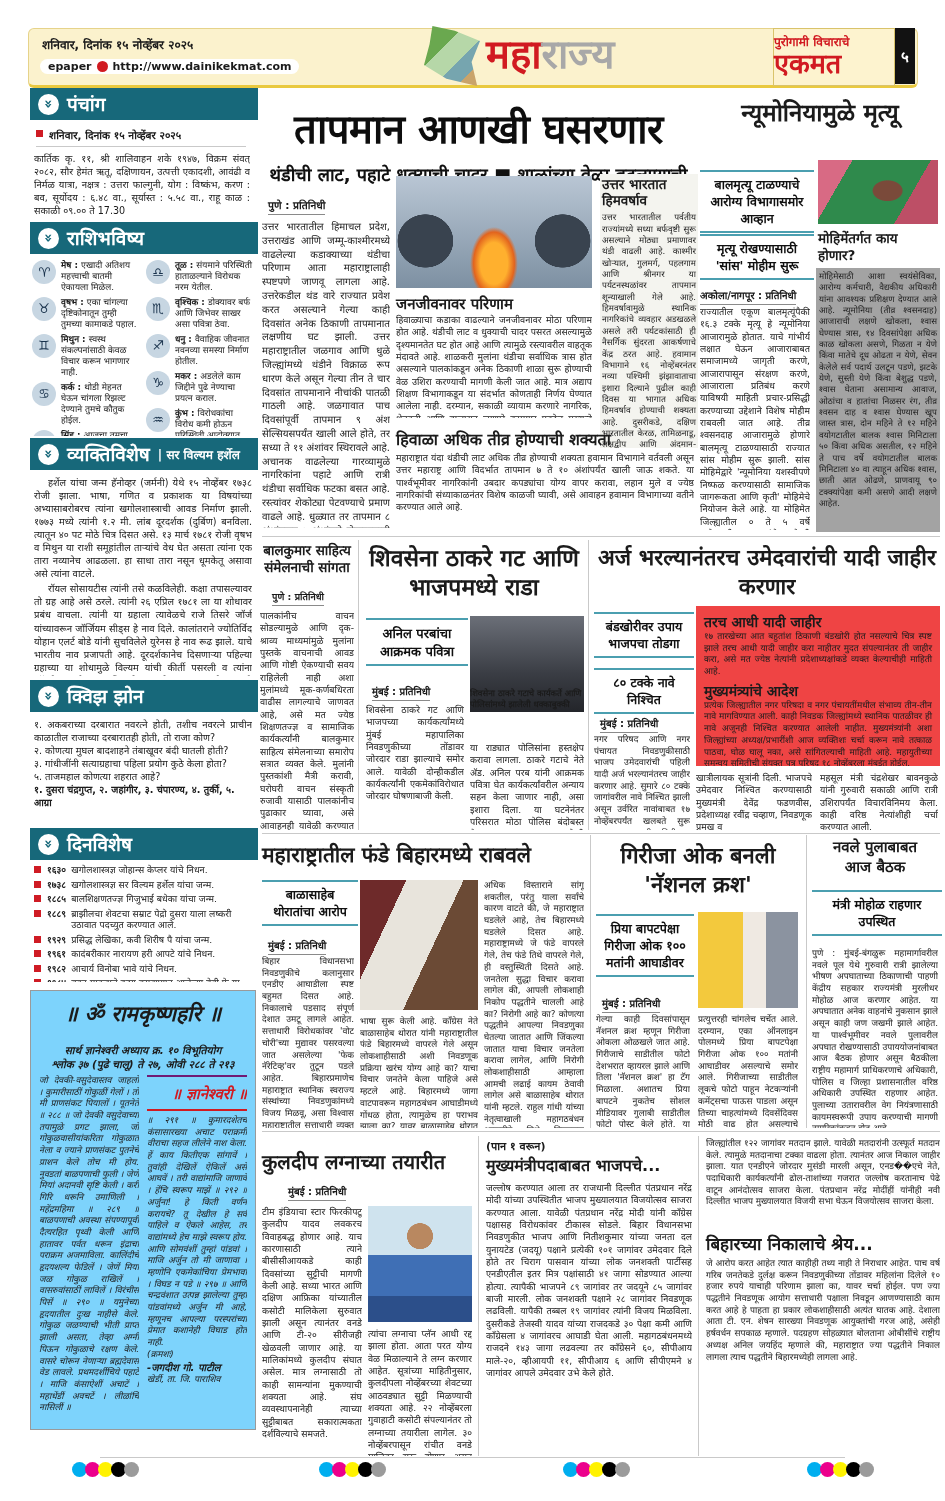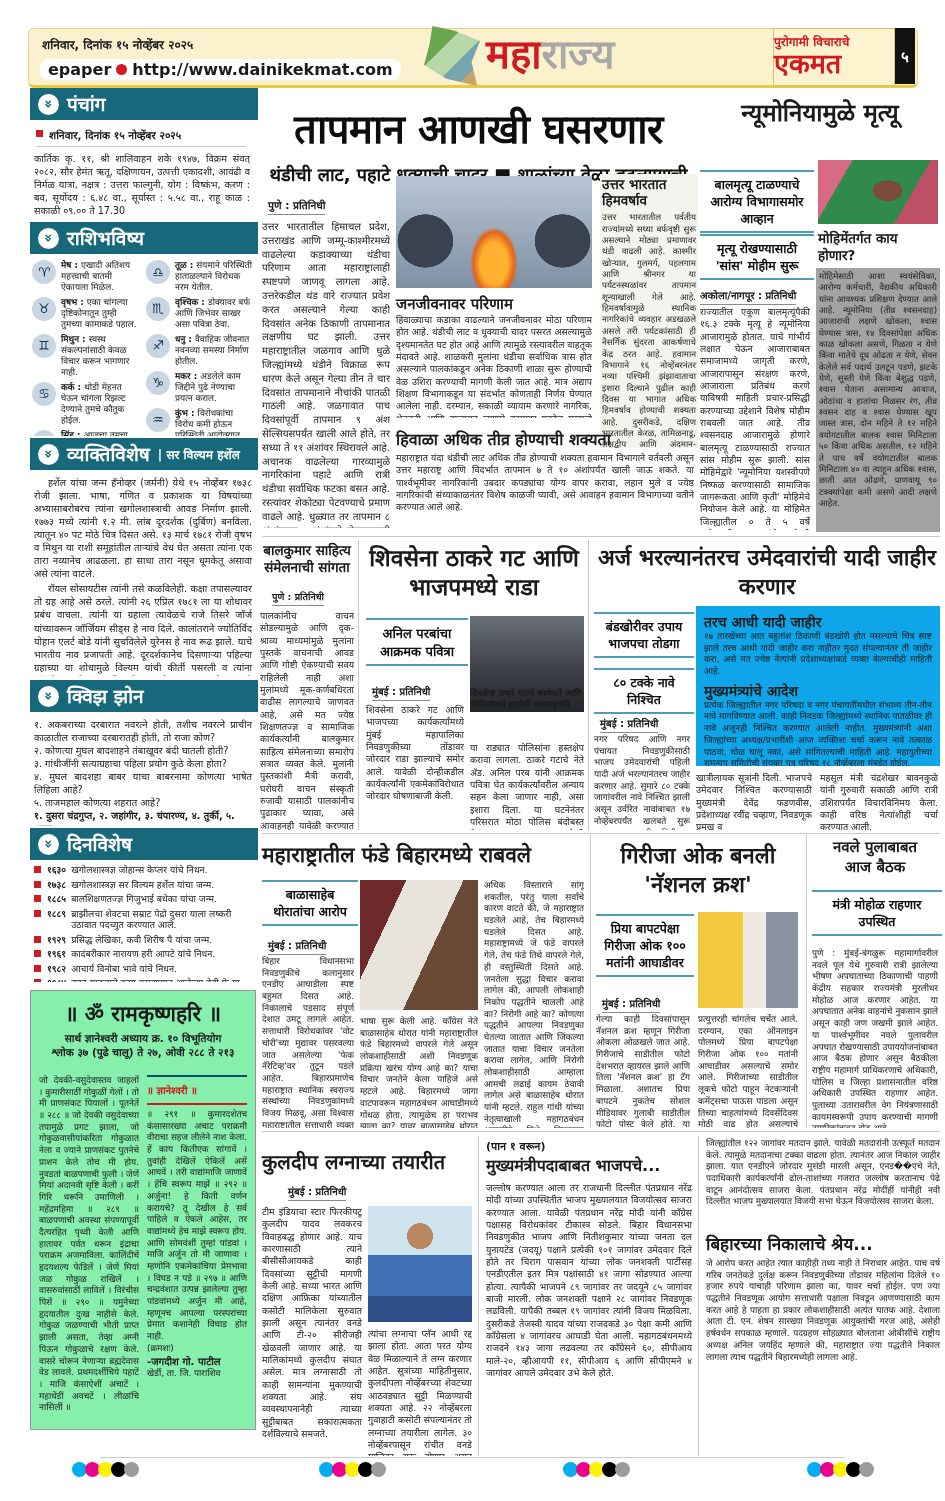--- a/index.html
+++ b/index.html
@@ -14,21 +14,21 @@
   .f88{font-size:8.8px;line-height:1.33;}
   .f9{font-size:9.2px;line-height:1.34;}
   .f96{font-size:9.6px;line-height:1.36;}
   .f10{font-size:10px;line-height:1.38;}
   .hr{background:#c9c9c9;height:1px;}
   .vr{background:#c9c9c9;width:1px;}
   
   .strip{background:#fbf2cd;border:1px solid #e6d38a;border-bottom:3px solid #e9c93f;border-radius:6px;}
   .masthead-red{color:#d11a21;}
   .masthead-gray{color:#a8a8a8;}
-  .epill{background:#fff;border-radius:9px;padding:1px 8px;display:inline-flex;align-items:center;gap:5px;font-size:16px;font-weight:bold;}
+  .epill{background:#fff;border-radius:9px;padding:1px 8px;display:inline-flex;align-items:center;gap:5px;font-size:11px;font-weight:bold;}
   .edot{width:11px;height:11px;border-radius:50%;background:#d11a21;display:inline-block;}
   .ekmat{background:#fdf3cf;border:1px solid #d9c36a;text-align:left;}
   .pgno{background:#121212;color:#fff;display:flex;align-items:center;justify-content:center;font-weight:bold;font-size:15px;}
   .mapg{clip-path:polygon(15% 0,55% 8%,100% 25%,85% 60%,95% 100%,40% 88%,0 65%,10% 30%);
         background:linear-gradient(135deg,#6aa84f 0 35%,#b6d7a8 35% 60%,#76a5af 60% 80%,#c9a36a 80%);}
   
   .sec-head{background:#17687a;color:#fff;display:flex;align-items:center;gap:8px;padding:0 8px;font-weight:bold;font-size:19px;height:32px;}
   .circ{width:21px;height:21px;min-width:21px;border-radius:50%;background:#fff;color:#17687a;display:flex;align-items:center;justify-content:center;}
   .chev{display:inline-block;transform:rotate(90deg);font-size:14px;line-height:1;}
   .sec-sub{font-size:12px;font-weight:bold;}
@@ -40,39 +40,39 @@
   .ztxt{font-size:8.8px;line-height:1.25;}
   .zname{font-weight:bold;}
   .zname::after{content:" : ";}
   .din-row{display:flex;align-items:flex-start;margin-bottom:3px;font-size:9.2px;line-height:1.25;}
   .yr{font-weight:bold;margin-right:5px;}
   
   .h-main{font-size:40px;font-weight:bold;letter-spacing:-0.5px;color:#0d0d0d;white-space:nowrap;}
   .h-sub{font-size:18px;font-weight:bold;color:#101010;}
   .byline{font-weight:bold;font-size:10.5px;border-bottom:1px solid #8a8a8a;padding-bottom:2px;width:fit-content;}
   .rules{border-top:2px solid #4b9fb0;border-bottom:2px solid #4b9fb0;padding:4px 2px;text-align:center;font-weight:bold;color:#101010;}
-  .graybox{background:#0ea5e9;}
+  .graybox{background:#ef4444;}
   .railbox{background:#a3a3a3;}
   .caption{font-size:8.4px;font-weight:bold;line-height:1.3;}
   
   .ph{background:#888;}
   .ph-fire{background:radial-gradient(ellipse 34px 52px at 50% 78%,#ffb02e 0 40%,#e2641e 60%,rgba(0,0,0,0) 70%),
             radial-gradient(ellipse 46px 44px at 15% 58%,#39434f 0 60%,rgba(0,0,0,0) 61%),
             radial-gradient(ellipse 46px 44px at 85% 58%,#39434f 0 60%,rgba(0,0,0,0) 61%),
             linear-gradient(180deg,#b9c6d4,#7d90a2);}
   .ph-baby{background:radial-gradient(ellipse 26px 18px at 58% 48%,#7a4a3a 0 55%,rgba(0,0,0,0) 60%),
            linear-gradient(120deg,#d86a84 0 22%,#2f8a4c 22% 72%,#bd4f66 72%);}
   .ph-crowd{background:linear-gradient(180deg,#6b6f78,#3a3d44 60%,#23252a);}
   .ph-thorat{background:linear-gradient(115deg,#6e2a2a 0 26%,#e8e4dc 26% 58%,#6b4a35 58%);}
   .ph-girija{background:linear-gradient(90deg,#f3c93d 0 45%,#efe9e2 45% 68%,#8b93a0 68%);}
   .ph-kuldeep{background:radial-gradient(ellipse 22px 22px at 50% 26%,#b98860 0 58%,rgba(0,0,0,0) 60%),
               linear-gradient(180deg,#cfe3ee 0 42%,#3f6fb5 42% 78%,#2c4f8a 78%);}
   
-  .rambox{border:1.5px solid #9a9a9a;background:#86efac;}
-  .dny{color:#d11a21;font-weight:bold;border-top:2px solid #0c4a6e;border-bottom:2px solid #d11a21;text-align:left;font-size:10px;padding:6px 0;}
+  .rambox{border:1.5px solid #9a9a9a;background:#7dd3fc;font-style:italic;}
+  .dny{color:#d11a21;font-weight:bold;border-top:2px solid #701a75;border-bottom:2px solid #d11a21;text-align:right;font-size:15px;padding:6px 0;}
   
   .dot{width:15px;height:15px;border-radius:50%;display:inline-block;margin-right:-2px;}
 </style>
 </head>
 <body>
 
 <div class="page">
 
   <div class="abs strip" style="left:28px;top:28px;width:888px;height:56px;"></div>
   <div class="abs b" style="left:42px;top:36px;font-size:12px;">शनिवार, दिनांक १५ नोव्हेंबर २०२५</div>
@@ -174,21 +174,20 @@
   <div class="abs sec-head" style="left:30px;top:680px;width:212px;">
     <span class="circ">
         <b class="chev">»</b>
       </span>
     <span>क्विझ झोन</span>
   </div>
   <div class="abs clip f96" style="left:34px;top:718px;width:218px;height:108px;">
     <div class="j">१. अकबराच्या दरबारात नवरत्ने होती, तशीच नवरत्ने प्राचीन काळातील राजाच्या दरबारातही होती, तो राजा कोण?</div>
     <div class="j">२. कोणत्या मुघल बादशाहने तंबाखूवर बंदी घातली होती?</div>
     <div class="j">३. गांधीजींनी सत्याग्रहाचा पहिला प्रयोग कुठे केला होता?</div>
-    <div class="j">४. मुघल बादशहा बाबर याचा बाबरनामा कोणत्या भाषेत लिहिला आहे?</div>
     <div class="j">५. ताजमहाल कोणत्या शहरात आहे?</div>
     <div class="b">१. दुसरा चंद्रगुप्त, २. जहांगीर, ३. चंपारण्य, ४. तुर्की, ५. आग्रा</div>
   </div>
 
   <div class="abs sec-head" style="left:30px;top:828px;width:212px;">
     <span class="circ">
         <b class="chev">»</b>
       </span>
     <span>दिनविशेष</span>
   </div>
@@ -230,21 +229,21 @@
       </div>
     <div class="din-row">
         <span class="sqr"></span>
         <span class="yr">१९८४</span>
         <span>बबून माकडाचे हृदय बसवण्यात आलेल्या बेबी फे या नवजात अर्भकाचे एक महिन्यानंतर निधन.</span>
       </div>
   </div>
 
   <div class="abs rambox" style="left:30px;top:990px;width:224px;height:438px;">
     <div class="ctr b" style="font-size:21px;margin-top:8px;">॥ ॐ रामकृष्णहरि ॥</div>
-    <div class="ctr b" style="font-size:10.5px;margin-top:4px;">सार्थ ज्ञानेश्वरी अध्याय क्र. १० विभूतियोग</div>
+    <div class="ctr b" style="font-size:10.5px;margin-top:16px;">सार्थ ज्ञानेश्वरी अध्याय क्र. १० विभूतियोग</div>
     <div class="ctr b" style="font-size:10.5px;">श्लोक ३७ (पुढे चालू) ते २७, ओवी २८८ ते २१३</div>
     <div class="abs clip j f88" style="left:8px;top:84px;width:100px;height:340px;">जो देवकी-वसुदेवास्तव जाहलों । कुमारीसाठीं गोकुळीं गेलों । तो मी प्राणसंकट पियालों । पूतनेतें ॥ २८८ ॥ जो देवकी वसुदेवाच्या तपामुळे प्रगट झाला, जो गोकुळवासीयांकरिता गोकुळात नेला व ज्याने प्राणसंकट पुतनेचे प्राशन केले तोच मी होय. नुवडतां बाळपणाची फुली । जेणें मियां अदानवी सृष्टि केली । करीं गिरि धरूनि उमाणिली । महेंद्रमहिमा ॥ २८९ ॥ बाळपणाची अवस्था संपण्यापूर्वी दैत्यरहित पृथ्वी केली आणि हातावर पर्वत धरून इंद्राचा पराक्रम अजमाविला. कालिंदीचें हृदयशल्य फेडिलें । जेणें मियां जळ गोकुळ राखिलें । वासरुवांसाठीं लाविलें । विरंचीस पिसें ॥ २९० ॥ यमुनेच्या हृदयातील दुःख नाहीसे केले. गोकुळ जळण्याची भीती प्राप्त झाली असता, तेव्हा अग्नी पिऊन गोकुळाचे रक्षण केले. वासरे चोरून नेणाऱ्या ब्रह्मदेवास वेड लावले. प्रथमदर्शीचिये पहाटें । माजि कंसाऐशीं अचाटें । महाधेंडीं अवचटें । लीळांचि नासिलीं ॥</div>
     <div class="abs" style="left:116px;top:84px;width:100px;height:340px;overflow:hidden;">
       <div class="dny">॥ ज्ञानेश्वरी ॥</div>
       <div class="j f88" style="margin-top:4px;">॥ २९१ ॥ कुमारदशेतच कंसासारख्या अचाट पराक्रमी वीराचा सहज लीलेने नाश केला. हें काय कितीएक सांगावें । तुवांही देखिलें ऐकिलें असें आघवें । तरी वाद्यांमाजि जाणावें । हेंचि स्वरूप माझें ॥ २९२ ॥ अर्जुना! हे किती वर्णन करायचे? तू देखील हे सर्व पाहिले व ऐकले आहेस, तर वाद्यांमध्ये हेच माझे स्वरूप होय. आणि सोमवंशीं तुम्हां पांडवां । माजि अर्जुन तो मी जाणावा । म्हणोनि एकमेकांचिया प्रेमभावा । विघड न पडे ॥ २९७ ॥ आणि चन्द्रवंशात उत्पन्न झालेल्या तुम्हा पांडवांमध्ये अर्जुन मी आहे, म्हणूनच आपल्या परस्परांच्या प्रेमात कशानेही विघाड होत नाही.</div>
       <div class="f88">(क्रमशः)</div>
       <div class="b" style="font-size:10px;">-जगदीश गो. पाटील</div>
       <div class="f88">खेर्डी, ता. जि. पाराशिव</div>
     </div>
   </div>

